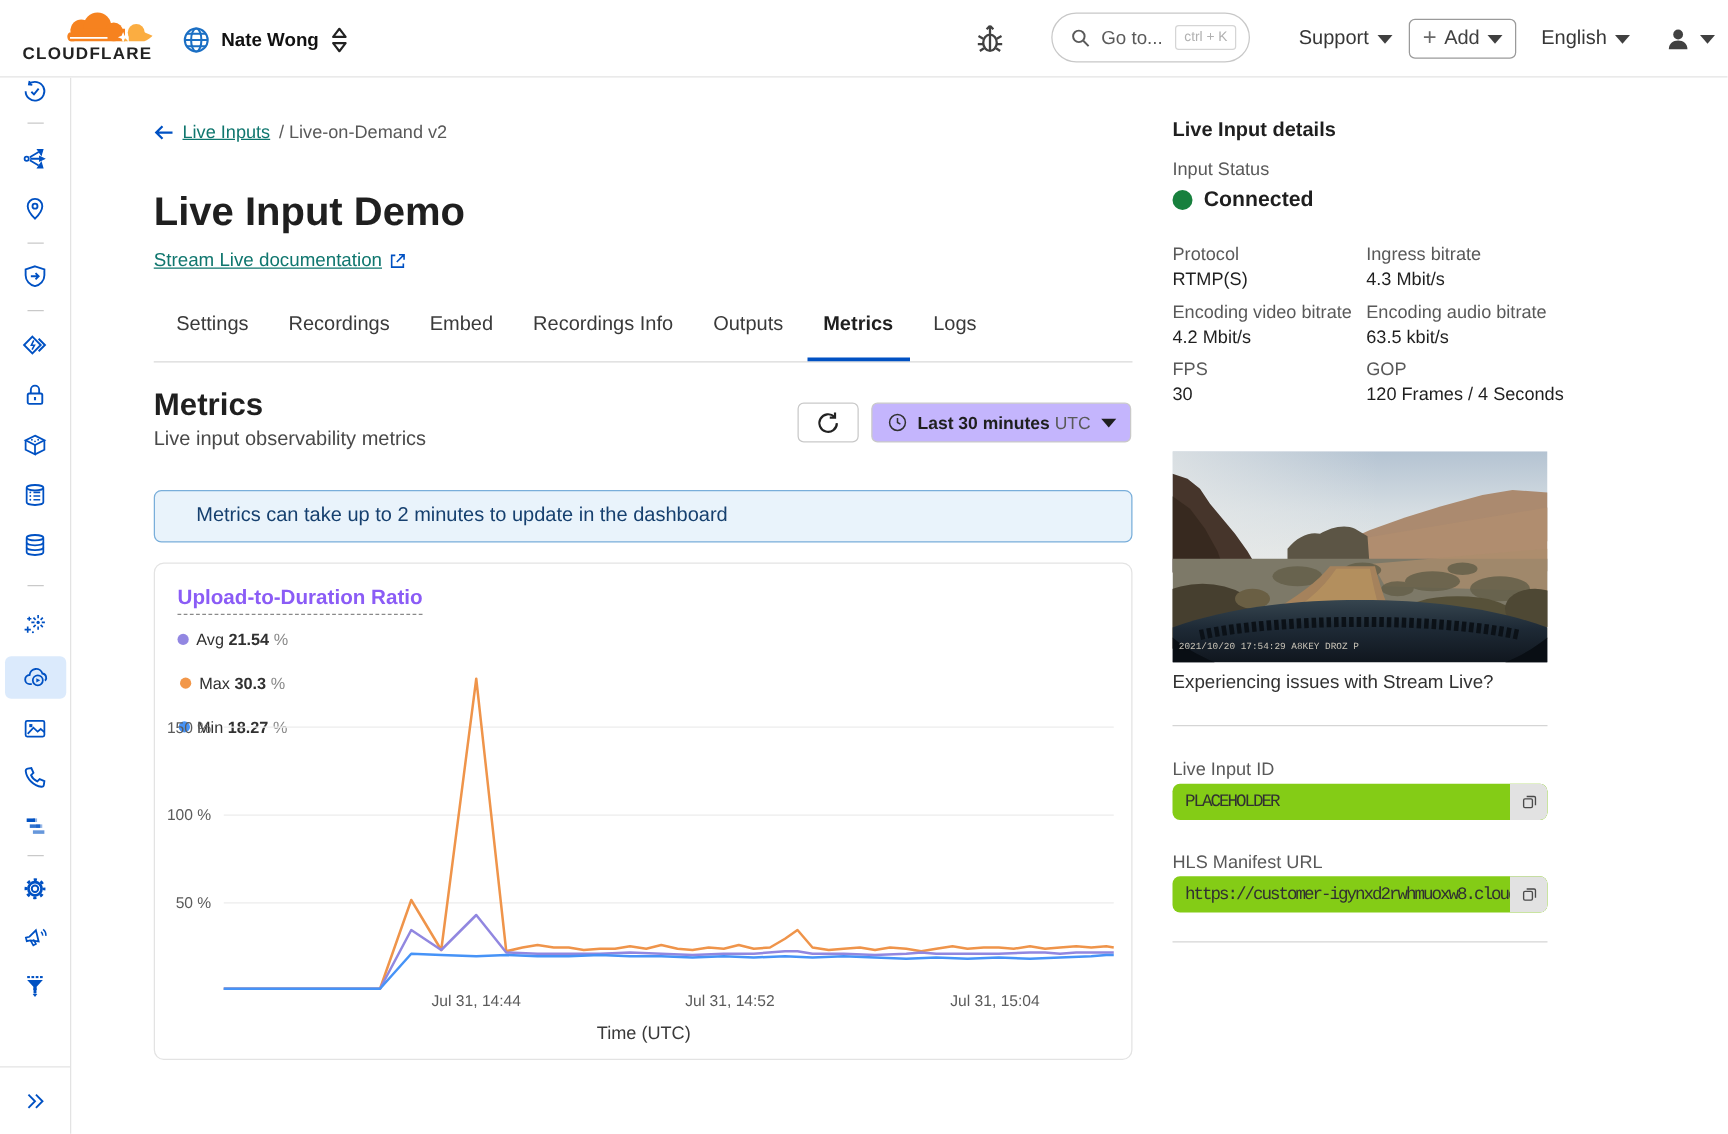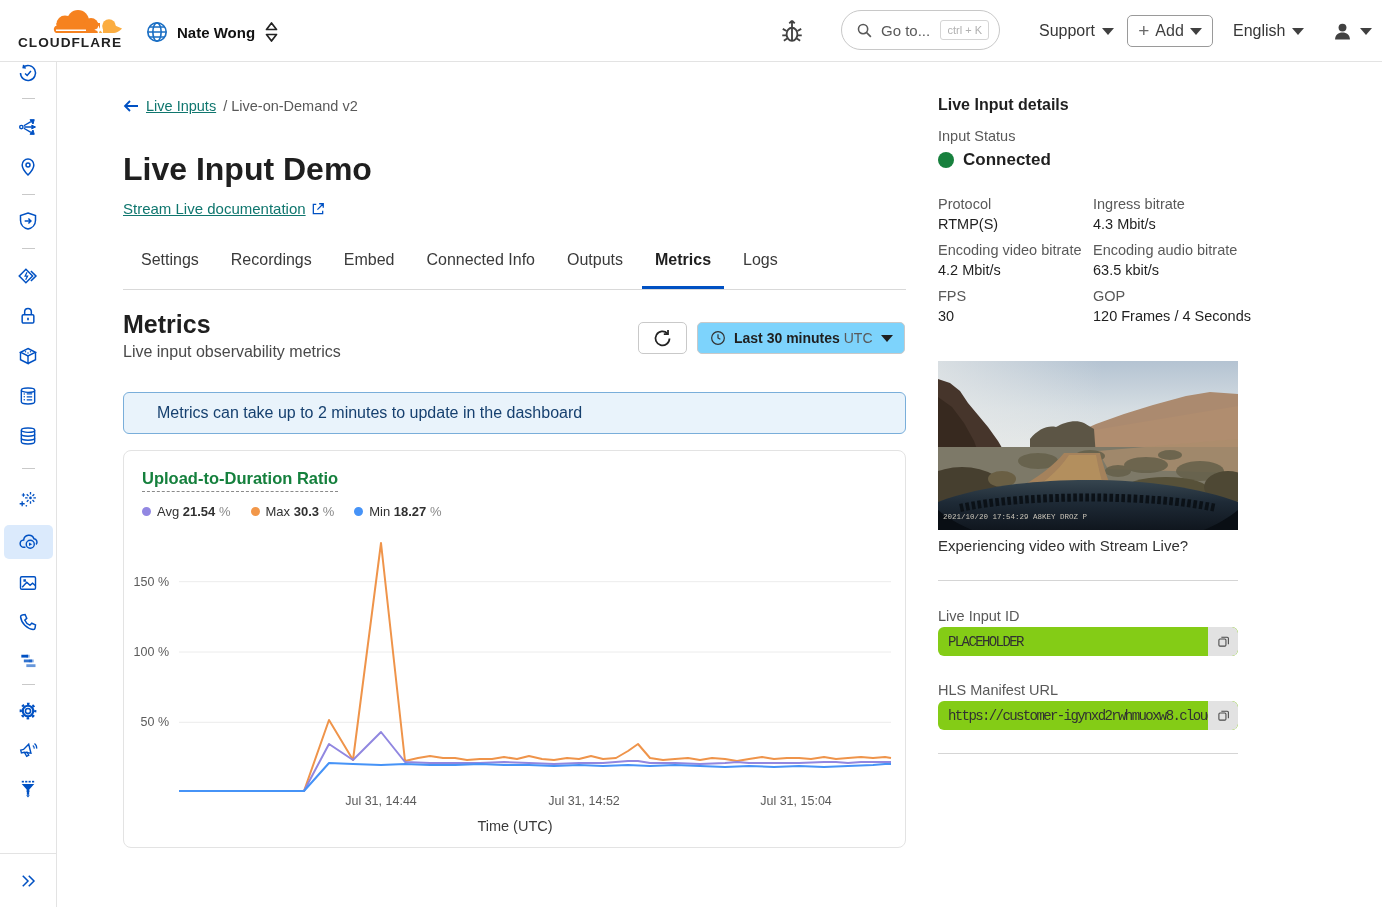--- a/index.html
+++ b/index.html
@@ -42,33 +42,33 @@
 #doclink { margin-top:12px; font-size:15px; display:flex; align-items:center; gap:5px; }
 #tabs { margin-top:34px; border-bottom:1px solid #d9d9d9; display:flex; gap:32px; padding-left:18px; }
 .tab { font-size:16px; color:#3a3a3a; padding-bottom:17px; }
 .tab.on { font-weight:bold; color:#1f1f1f; border-bottom:3px solid #0051c3; margin:0 -13px; padding-left:13px; padding-right:13px; }
 #mrow { margin-top:20px; display:flex; }
 #mrow h2 { font-size:25px; color:#1f1f1f; }
 #mrow .sub { font-size:16px; color:#494949; margin-top:4px; }
 #refbtn { position:absolute; left:515px; top:260px; width:49px; height:32px; border:1px solid #c9c9c9;
   border-radius:5px; display:flex; align-items:center; justify-content:center; background:#fff; }
 #timebtn { position:absolute; left:574px; top:260px; width:208px; white-space:nowrap; height:32px; border:1px solid #c9c9c9;
-  border-radius:5px; display:flex; align-items:center; padding:0 18px 0 12px; gap:8px; background:#7dd3fc;
+  border-radius:5px; display:flex; align-items:center; padding:0 18px 0 12px; gap:8px; background:#c4b5fd;
   font-size:14px; }
 #timebtn b { color:#1f1f1f; }
 #timebtn .utc { color:#595959; }
 #banner { margin-top:31px; height:42px; background:#e9f3fb; border:1px solid #79aeda;
   border-radius:6px; display:flex; align-items:center; padding-left:33px; font-size:16px;
   color:#16406f; }
 #card { margin-top:16px; height:398px; border:1px solid #e3e3e3; border-radius:8px; background:#fff;
   position:relative; }
-#card h3 { position:absolute; left:18px; top:18px; font-size:16.5px; color:#15803d;
+#card h3 { position:absolute; left:18px; top:18px; font-size:16.5px; color:#8b5cf6;
   border-bottom:1px dashed #8a8a8a; padding-bottom:3px; }
 #legend { position:absolute; left:18px; top:53px; display:flex; gap:20px; font-size:13px;
-  color:#313131; align-items:center; }
+  color:#313131; align-items:center;flex-direction:column; }
 .ldot { width:9px; height:9px; border-radius:50%; display:inline-block; margin-right:6px; }
 #legend .pct { color:#8a8a8a; }
 
 #rp { position:absolute; left:938px; top:62px; width:300px; font-size:15px; }
 #rp h2 { font-size:16px; color:#1f1f1f; margin-top:34px; }
 .lab { color:#595959; font-size:14.5px; }
 #status { margin-top:14px; }
 #conn { display:flex; align-items:center; gap:9px; margin-top:6px; }
 #conn .dot { width:16px; height:16px; border-radius:50%; background:#17803d; }
 #conn .t { font-size:17px; font-weight:bold; color:#1f1f1f; }
@@ -300,21 +300,21 @@
   <div id="doclink">
     <a href="#">Stream Live documentation</a>
     <svg width="14" height="14" viewBox="0 0 24 24" fill="none" stroke="#0051c3" stroke-width="2.2">
       <path d="M9 4 H4 V20 H20 V15 M14 3 H21 V10 M21 3 L11 13"></path>
     </svg>
   </div>
   <div id="tabs">
     <span class="tab">Settings</span>
     <span class="tab">Recordings</span>
     <span class="tab">Embed</span>
-    <span class="tab">Connected Info</span>
+    <span class="tab">Recordings Info</span>
     <span class="tab">Outputs</span>
     <span class="tab on">Metrics</span>
     <span class="tab">Logs</span>
   </div>
   <div id="mrow">
     <div>
       <h2>Metrics</h2>
       <div class="sub">Live input observability metrics</div>
     </div>
   </div>
@@ -436,21 +436,21 @@
     <ellipse cx="24" cy="134" rx="46" ry="28" fill="#463f2f"></ellipse>
     <ellipse cx="64" cy="118" rx="14" ry="8" fill="#6a5f44"></ellipse>
     <ellipse cx="228" cy="130" rx="44" ry="14" fill="#575139"></ellipse>
     <ellipse cx="290" cy="126" rx="24" ry="16" fill="#4e4834"></ellipse>
     <path d="M0 169 L0 141 C38 127 88 119 150 119 C212 119 262 127 300 141 L300 169 Z" fill="url(#hood)"></path>
     <path d="M22 147 C85 133 215 133 278 147" stroke="#0b1117" stroke-width="8" fill="none" stroke-dasharray="3.6 2.4"></path>
     <path d="M0 169 L0 149 C10 157 20 163 34 169 Z" fill="#090e14"></path>
     <path d="M300 169 L300 149 C290 157 280 163 266 169 Z" fill="#090e14"></path>
     <text x="5" y="158" font-family="Liberation Mono, monospace" font-size="7.5" fill="#c9c4b8">2021/10/20 17:54:29 A8KEY DROZ P</text>
   </svg>
-  <div id="exp">Experiencing video with Stream Live?</div>
+  <div id="exp">Experiencing issues with Stream Live?</div>
   <div class="hr" style="margin-top:26px;"></div>
   <div class="fld" style="margin-top:27px;">
     <div class="lab">Live Input ID</div>
     <div class="fldbox">
         <code>PLACEHOLDER</code>
       <span class="cpy">
           <svg width="13" height="13" viewBox="0 0 24 24" fill="none" stroke="#4a4a4a" stroke-width="2">
             <rect x="3.5" y="7.5" width="13" height="13" rx="2"></rect>
             <path d="M8 4 H19 a2 2 0 0 1 2 2 V17"></path>
           </svg>

